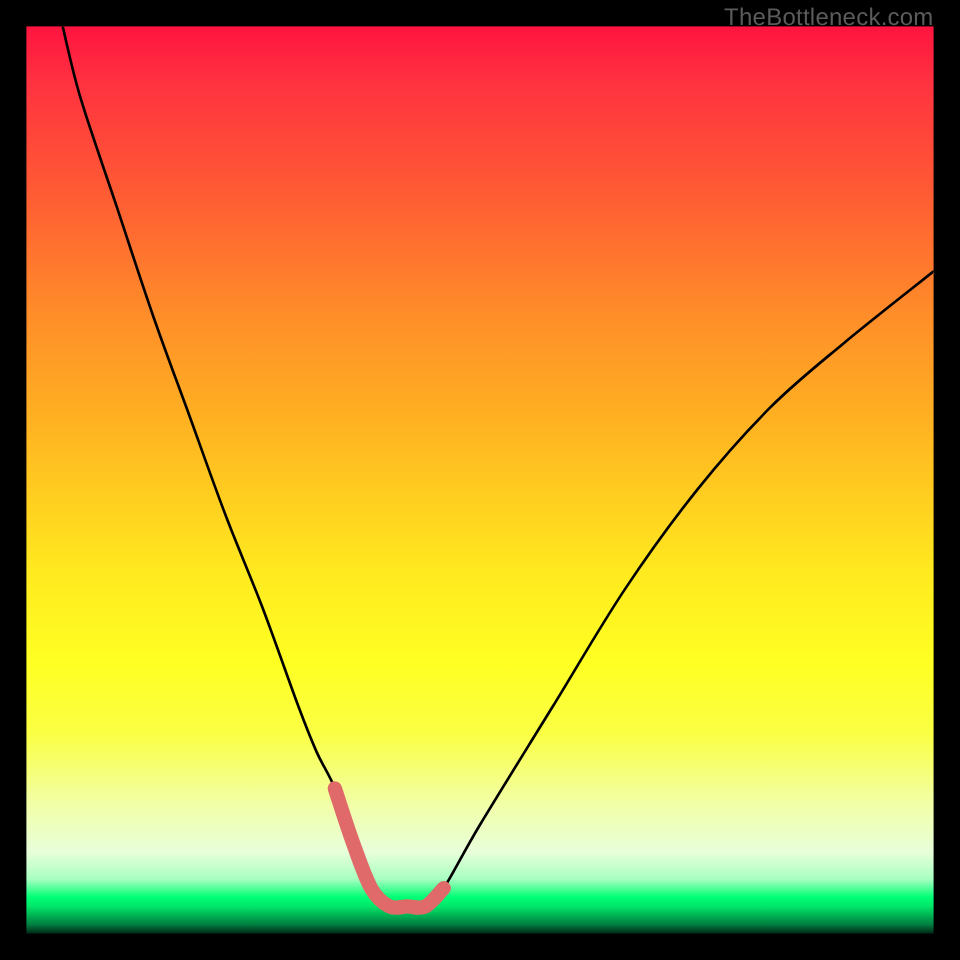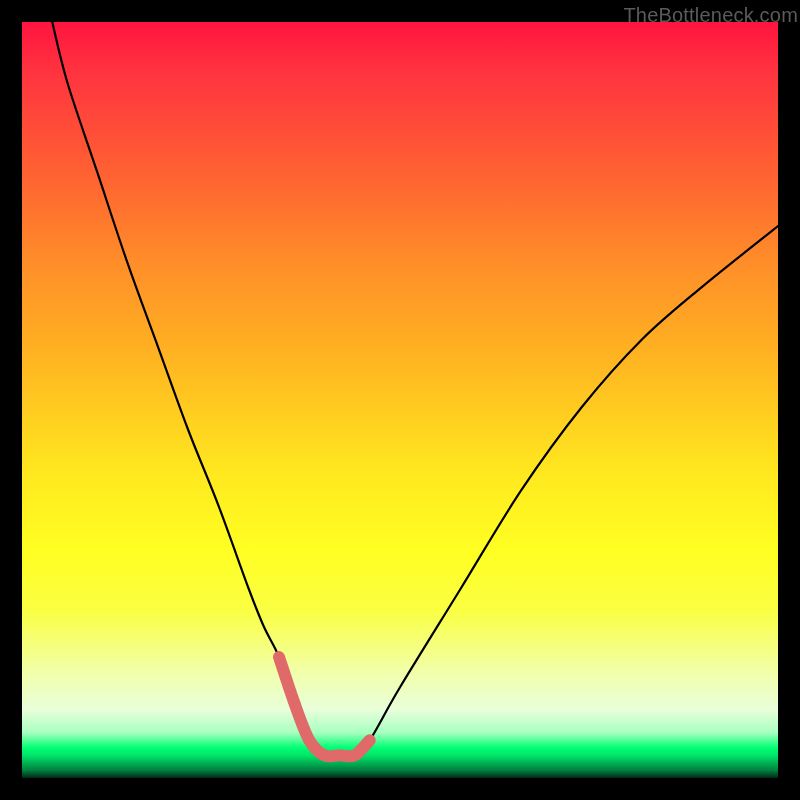--- a/index.html
+++ b/index.html
@@ -42,21 +42,21 @@
       #00ff74 96%,
       #00e669 97%,
       #00b253 98%,
       #007e3f 99%,
       #002816 100%
     );
   }
   .watermark {
     position: absolute;
     top: 4px;
-    right: 2px;
+    right: 22px;
     color: #5b5b5b;
     font-size: 20px;
     letter-spacing: 0.2px;
     font-weight: 500;
   }
   svg.curve-layer {
     position: absolute;
     left: 22px;
     top: 22px;
     width: 756px;

